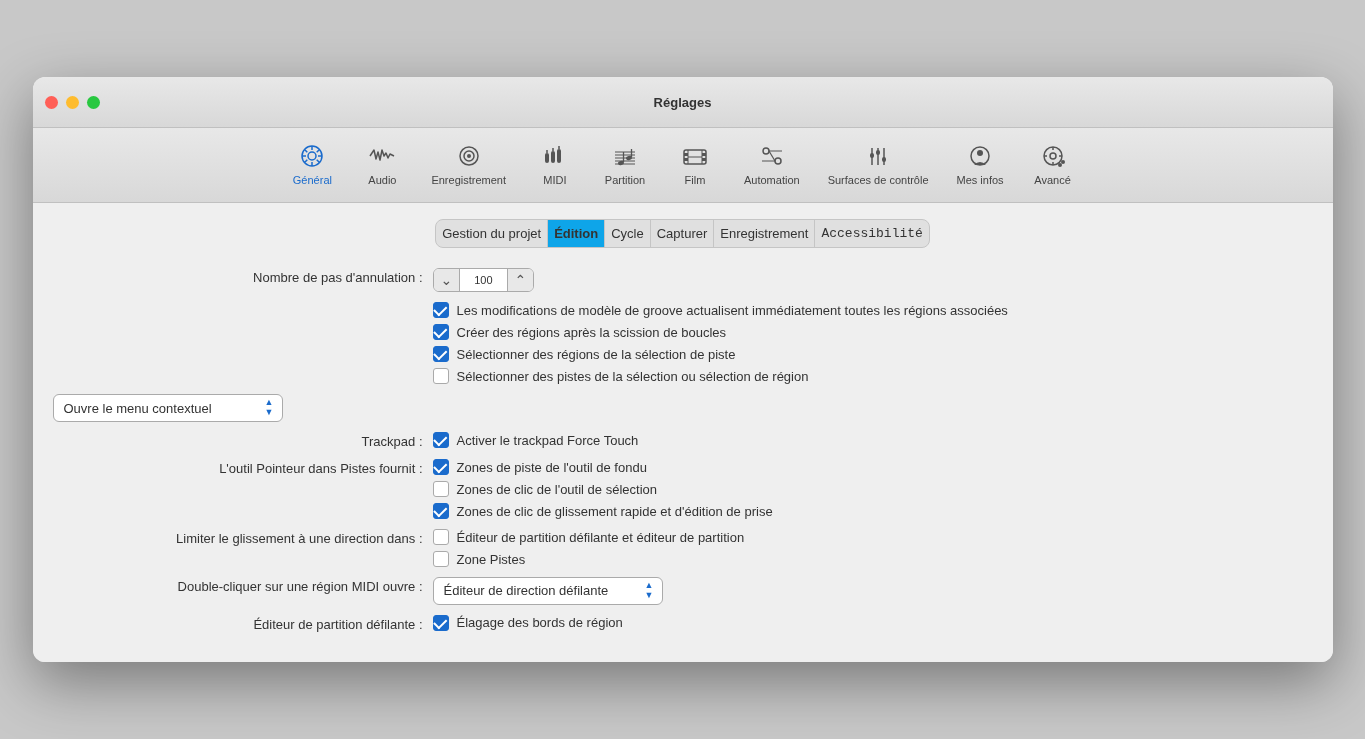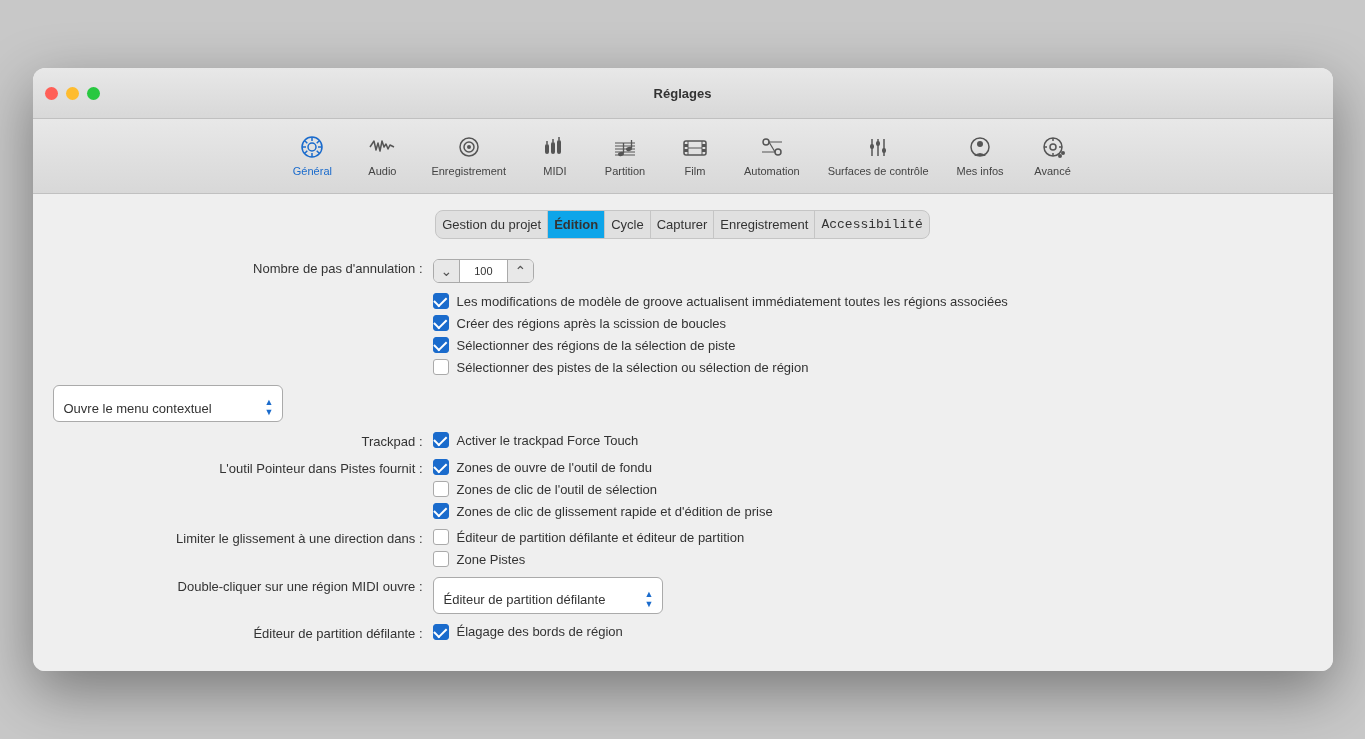--- a/index.html
+++ b/index.html
@@ -219,21 +219,21 @@
       display: block;
     }
     
     .select-box {
       display: flex;
       align-items: center;
       justify-content: space-between;
       background: white;
       border: 1px solid #aaa;
       border-radius: 6px;
-      padding: 12px 8px 3px 10px;
+      padding: 3px 8px 3px 10px;
       font-size: 13px;
       color: #333;
       min-width: 230px;
       cursor: pointer;
     }
     .select-arrows {
       display: flex;
       flex-direction: column;
       margin-left: 8px;
       color: #1a6bcc;
@@ -465,21 +465,21 @@
             <label>Activer le trackpad Force Touch</label>
           </div>
         </div>
       </div>
 
       <div class="setting-row">
         <span class="setting-label">L'outil Pointeur dans Pistes fournit :</span>
         <div class="setting-controls">
           <div class="checkbox-row">
             <div class="cb checked"></div>
-            <label>Zones de ouvre de l'outil de fondu</label>
+            <label>Zones de piste de l'outil de fondu</label>
           </div>
           <div class="checkbox-row">
             <div class="cb"></div>
             <label>Zones de clic de l'outil de sélection</label>
           </div>
           <div class="checkbox-row">
             <div class="cb checked"></div>
             <label>Zones de clic de glissement rapide et d'édition de prise</label>
           </div>
         </div>
@@ -495,21 +495,21 @@
           <div class="checkbox-row">
             <div class="cb"></div>
             <label>Zone Pistes</label>
           </div>
         </div>
       </div>
 
       <div class="setting-row">
         <span class="setting-label">Double-cliquer sur une région MIDI ouvre :</span>
         <div class="select-box">
-          <span>Éditeur de partition défilante</span>
+          <span>Éditeur de direction défilante</span>
           <span class="select-arrows">▲<br>▼</span>
         </div>
       </div>
 
       <div class="setting-row">
         <span class="setting-label">Éditeur de partition défilante :</span>
         <div class="setting-controls">
           <div class="checkbox-row">
             <div class="cb checked"></div>
             <label>Élagage des bords de région</label>

